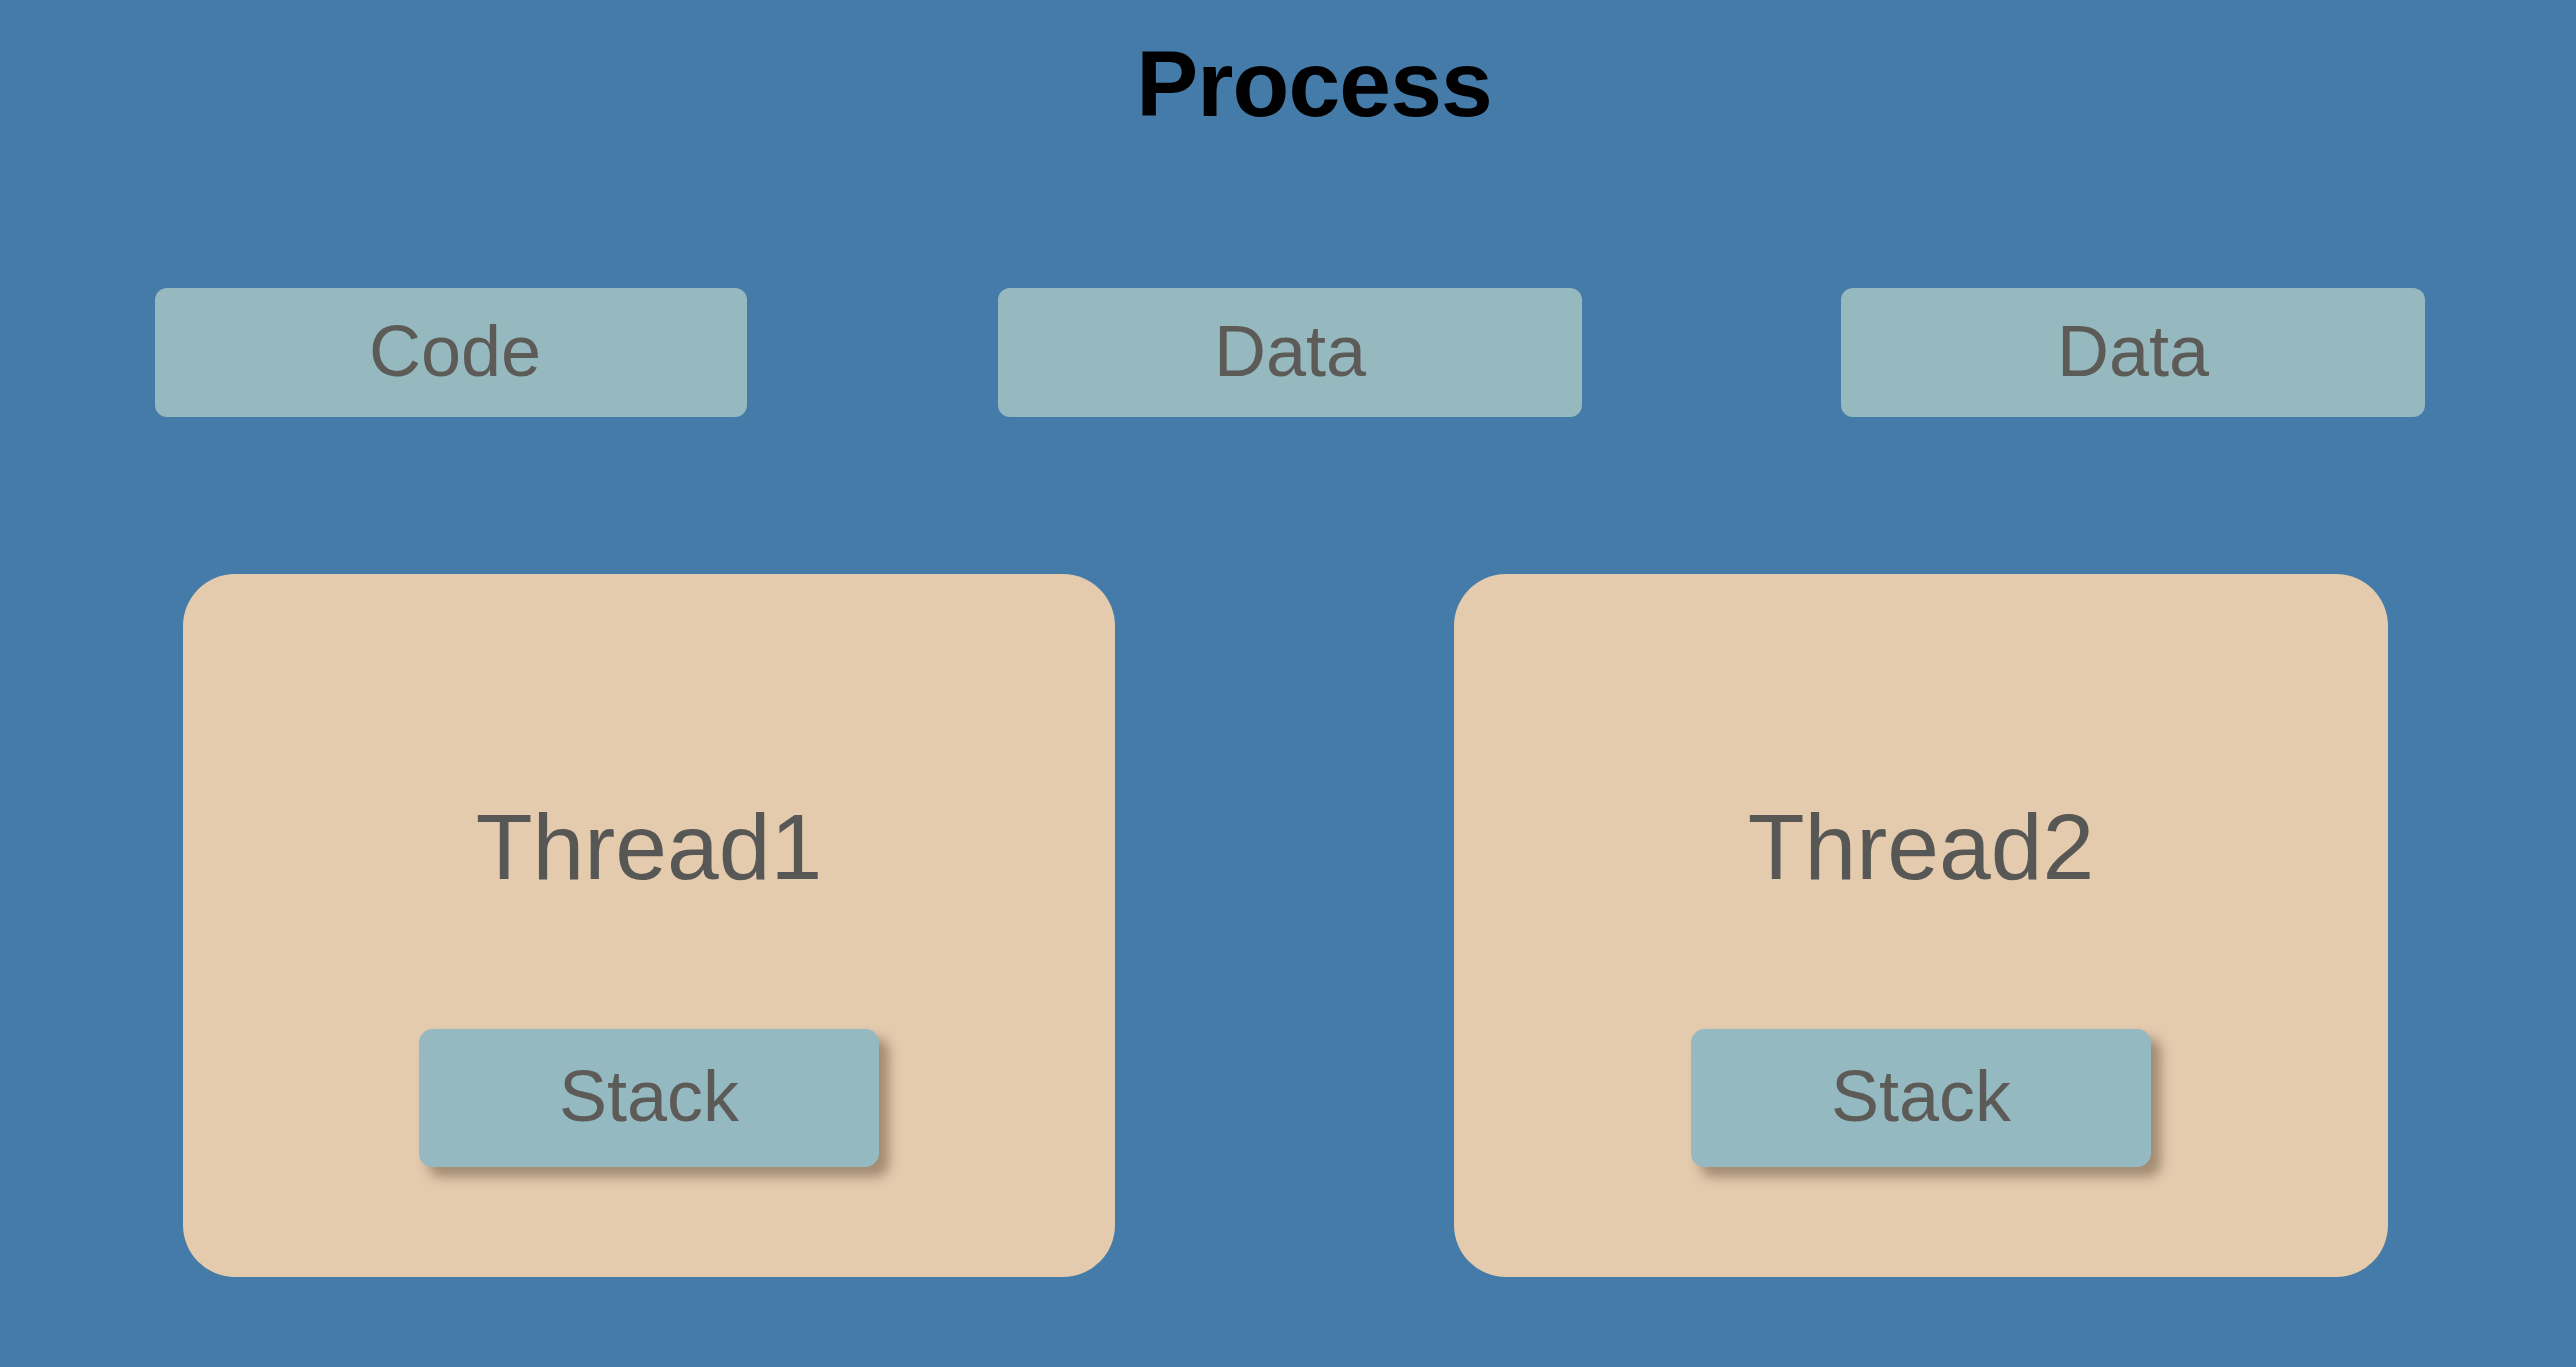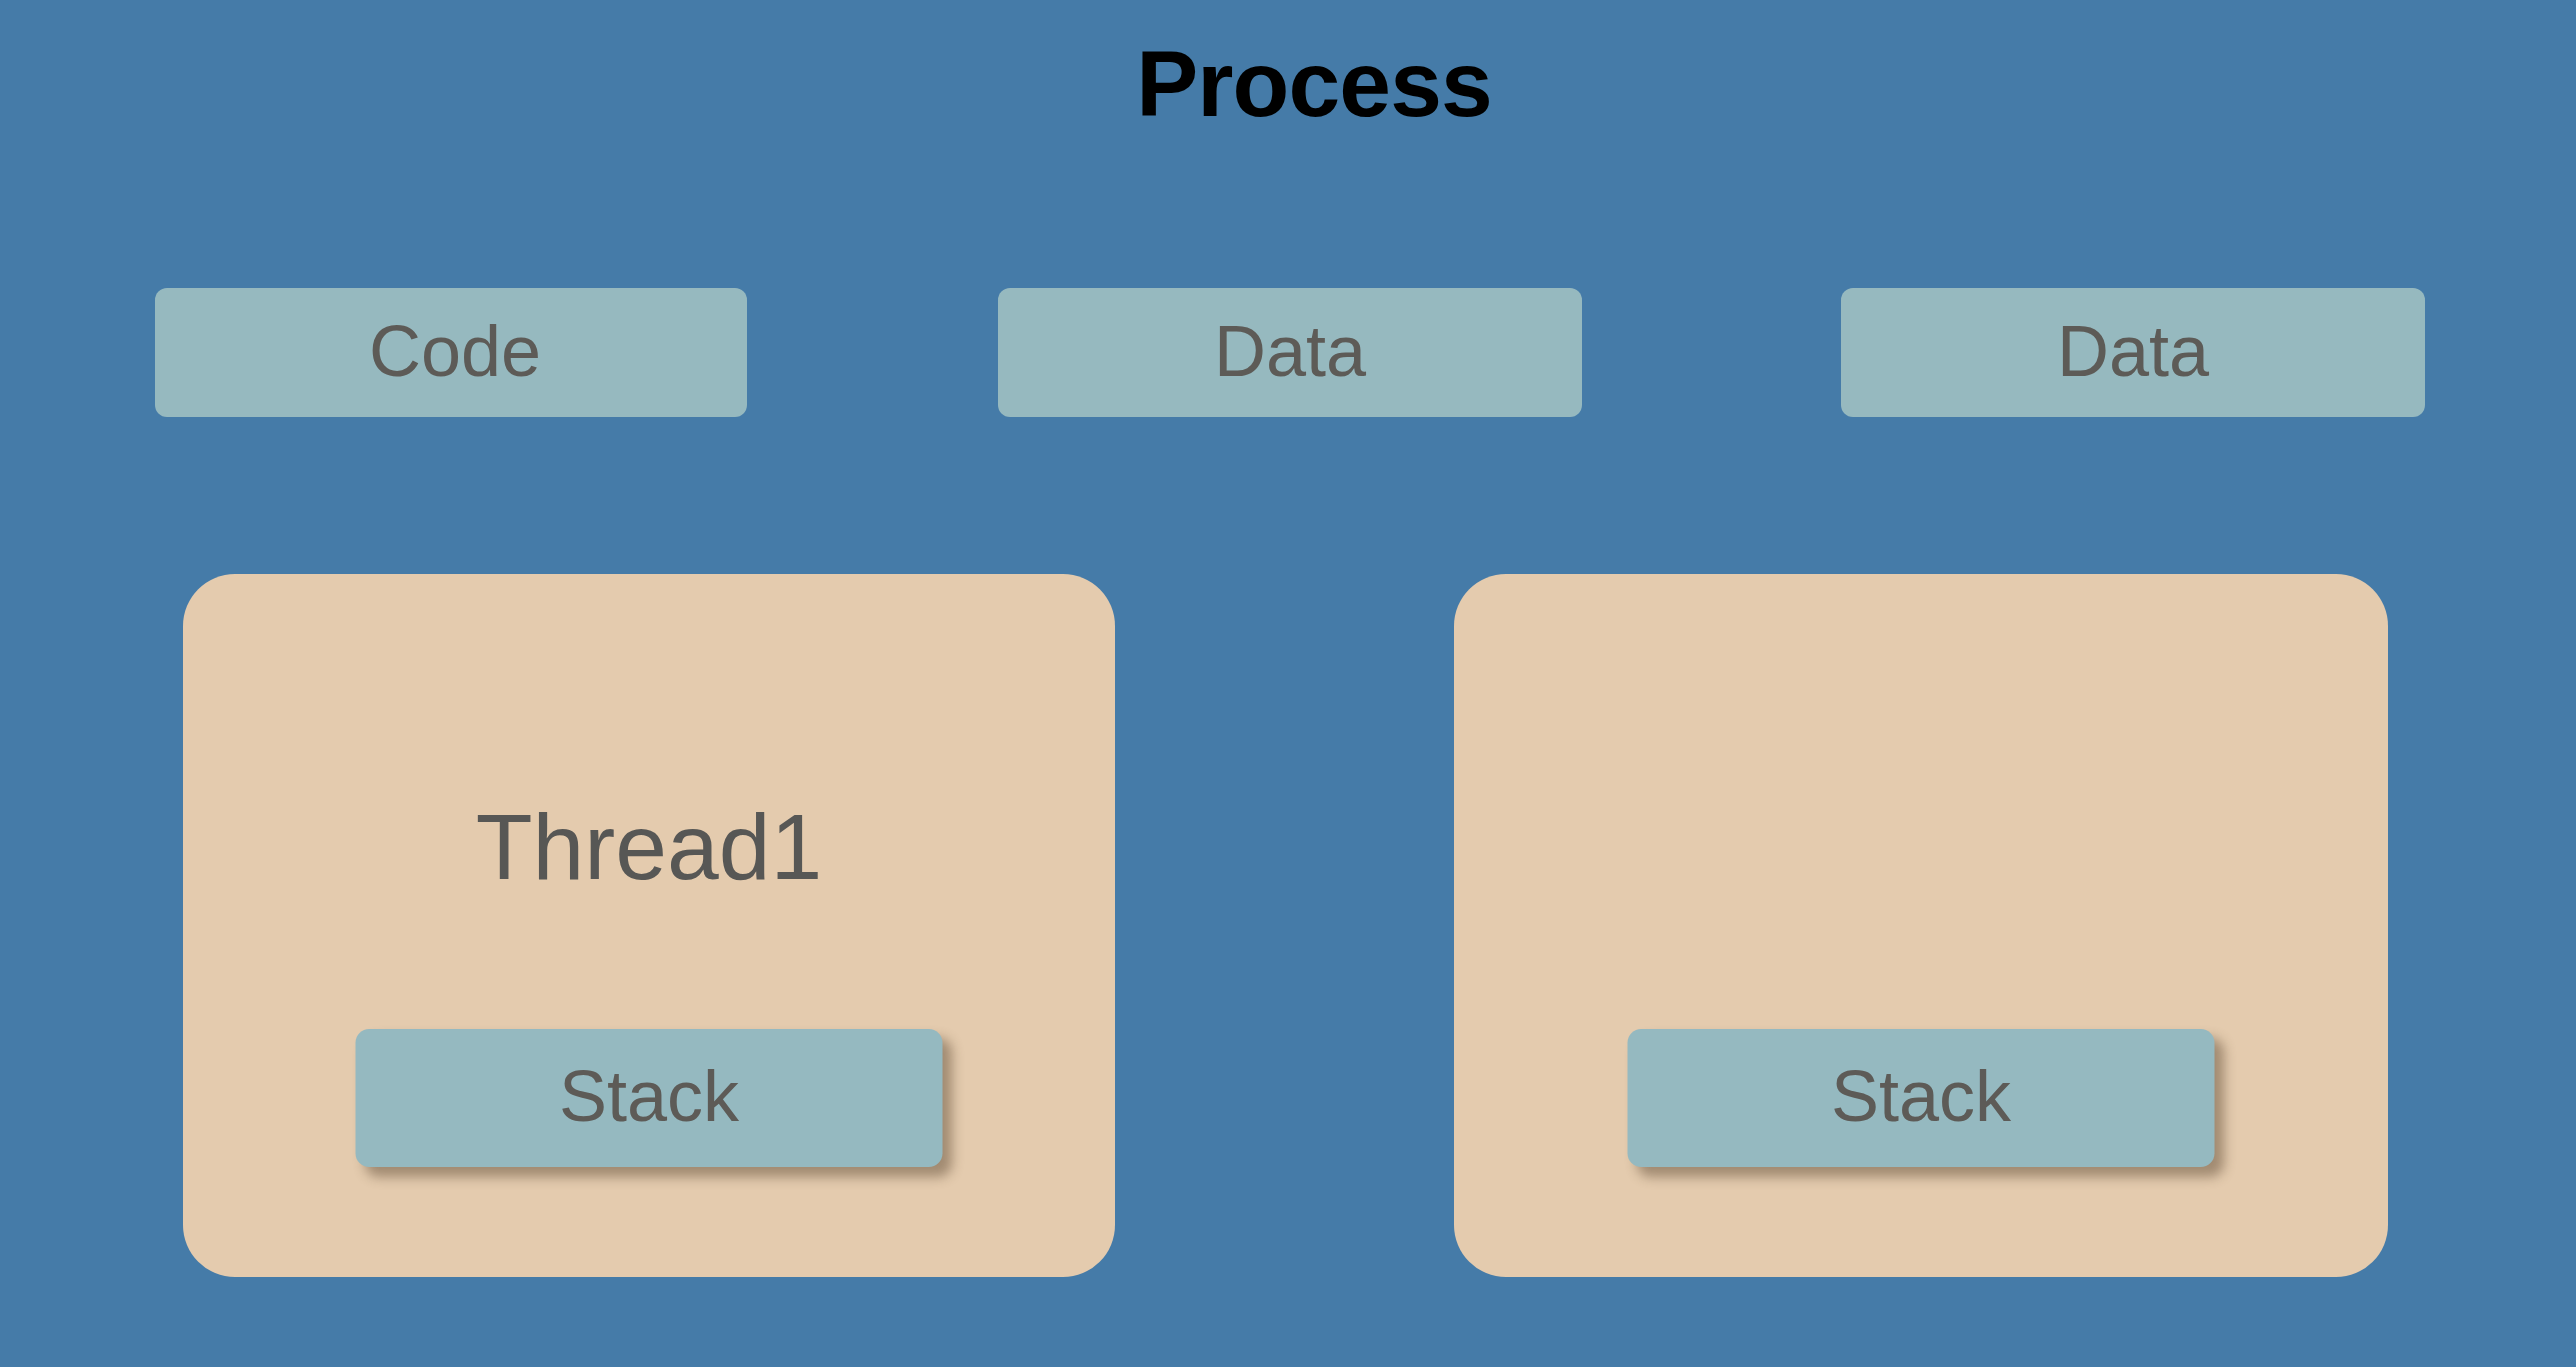--- a/index.html
+++ b/index.html
@@ -87,21 +87,21 @@
     line-height: 1;
     white-space: nowrap;
   }
 
   
   .stack-box {
     position: absolute;
     top: 455px;
     left: 50%;
     transform: translateX(-50%);
-    width: 587px;
+    width: 460px;
     height: 138px;
     background: #95b9c0;
     border-radius: 13.8px;
     box-shadow: 9.5px 9.5px 12px rgba(70, 50, 30, 0.42);
     display: flex;
     align-items: center;
     justify-content: center;
   }
   .stack-box .stack-label {
     color: #5d5b57;
@@ -136,19 +136,20 @@
   </div>
 
   <div class="thread-box" id="thread-box-1">
     <div class="thread-label">Thread1</div>
     <div class="stack-box">
       <span class="stack-label">Stack</span>
     </div>
   </div>
 
   <div class="thread-box" id="thread-box-2">
+    <div class="thread-label">Thread2</div>
     <div class="stack-box">
       <span class="stack-label">Stack</span>
     </div>
   </div>
 
 </div>
 
 
 </body></html>

